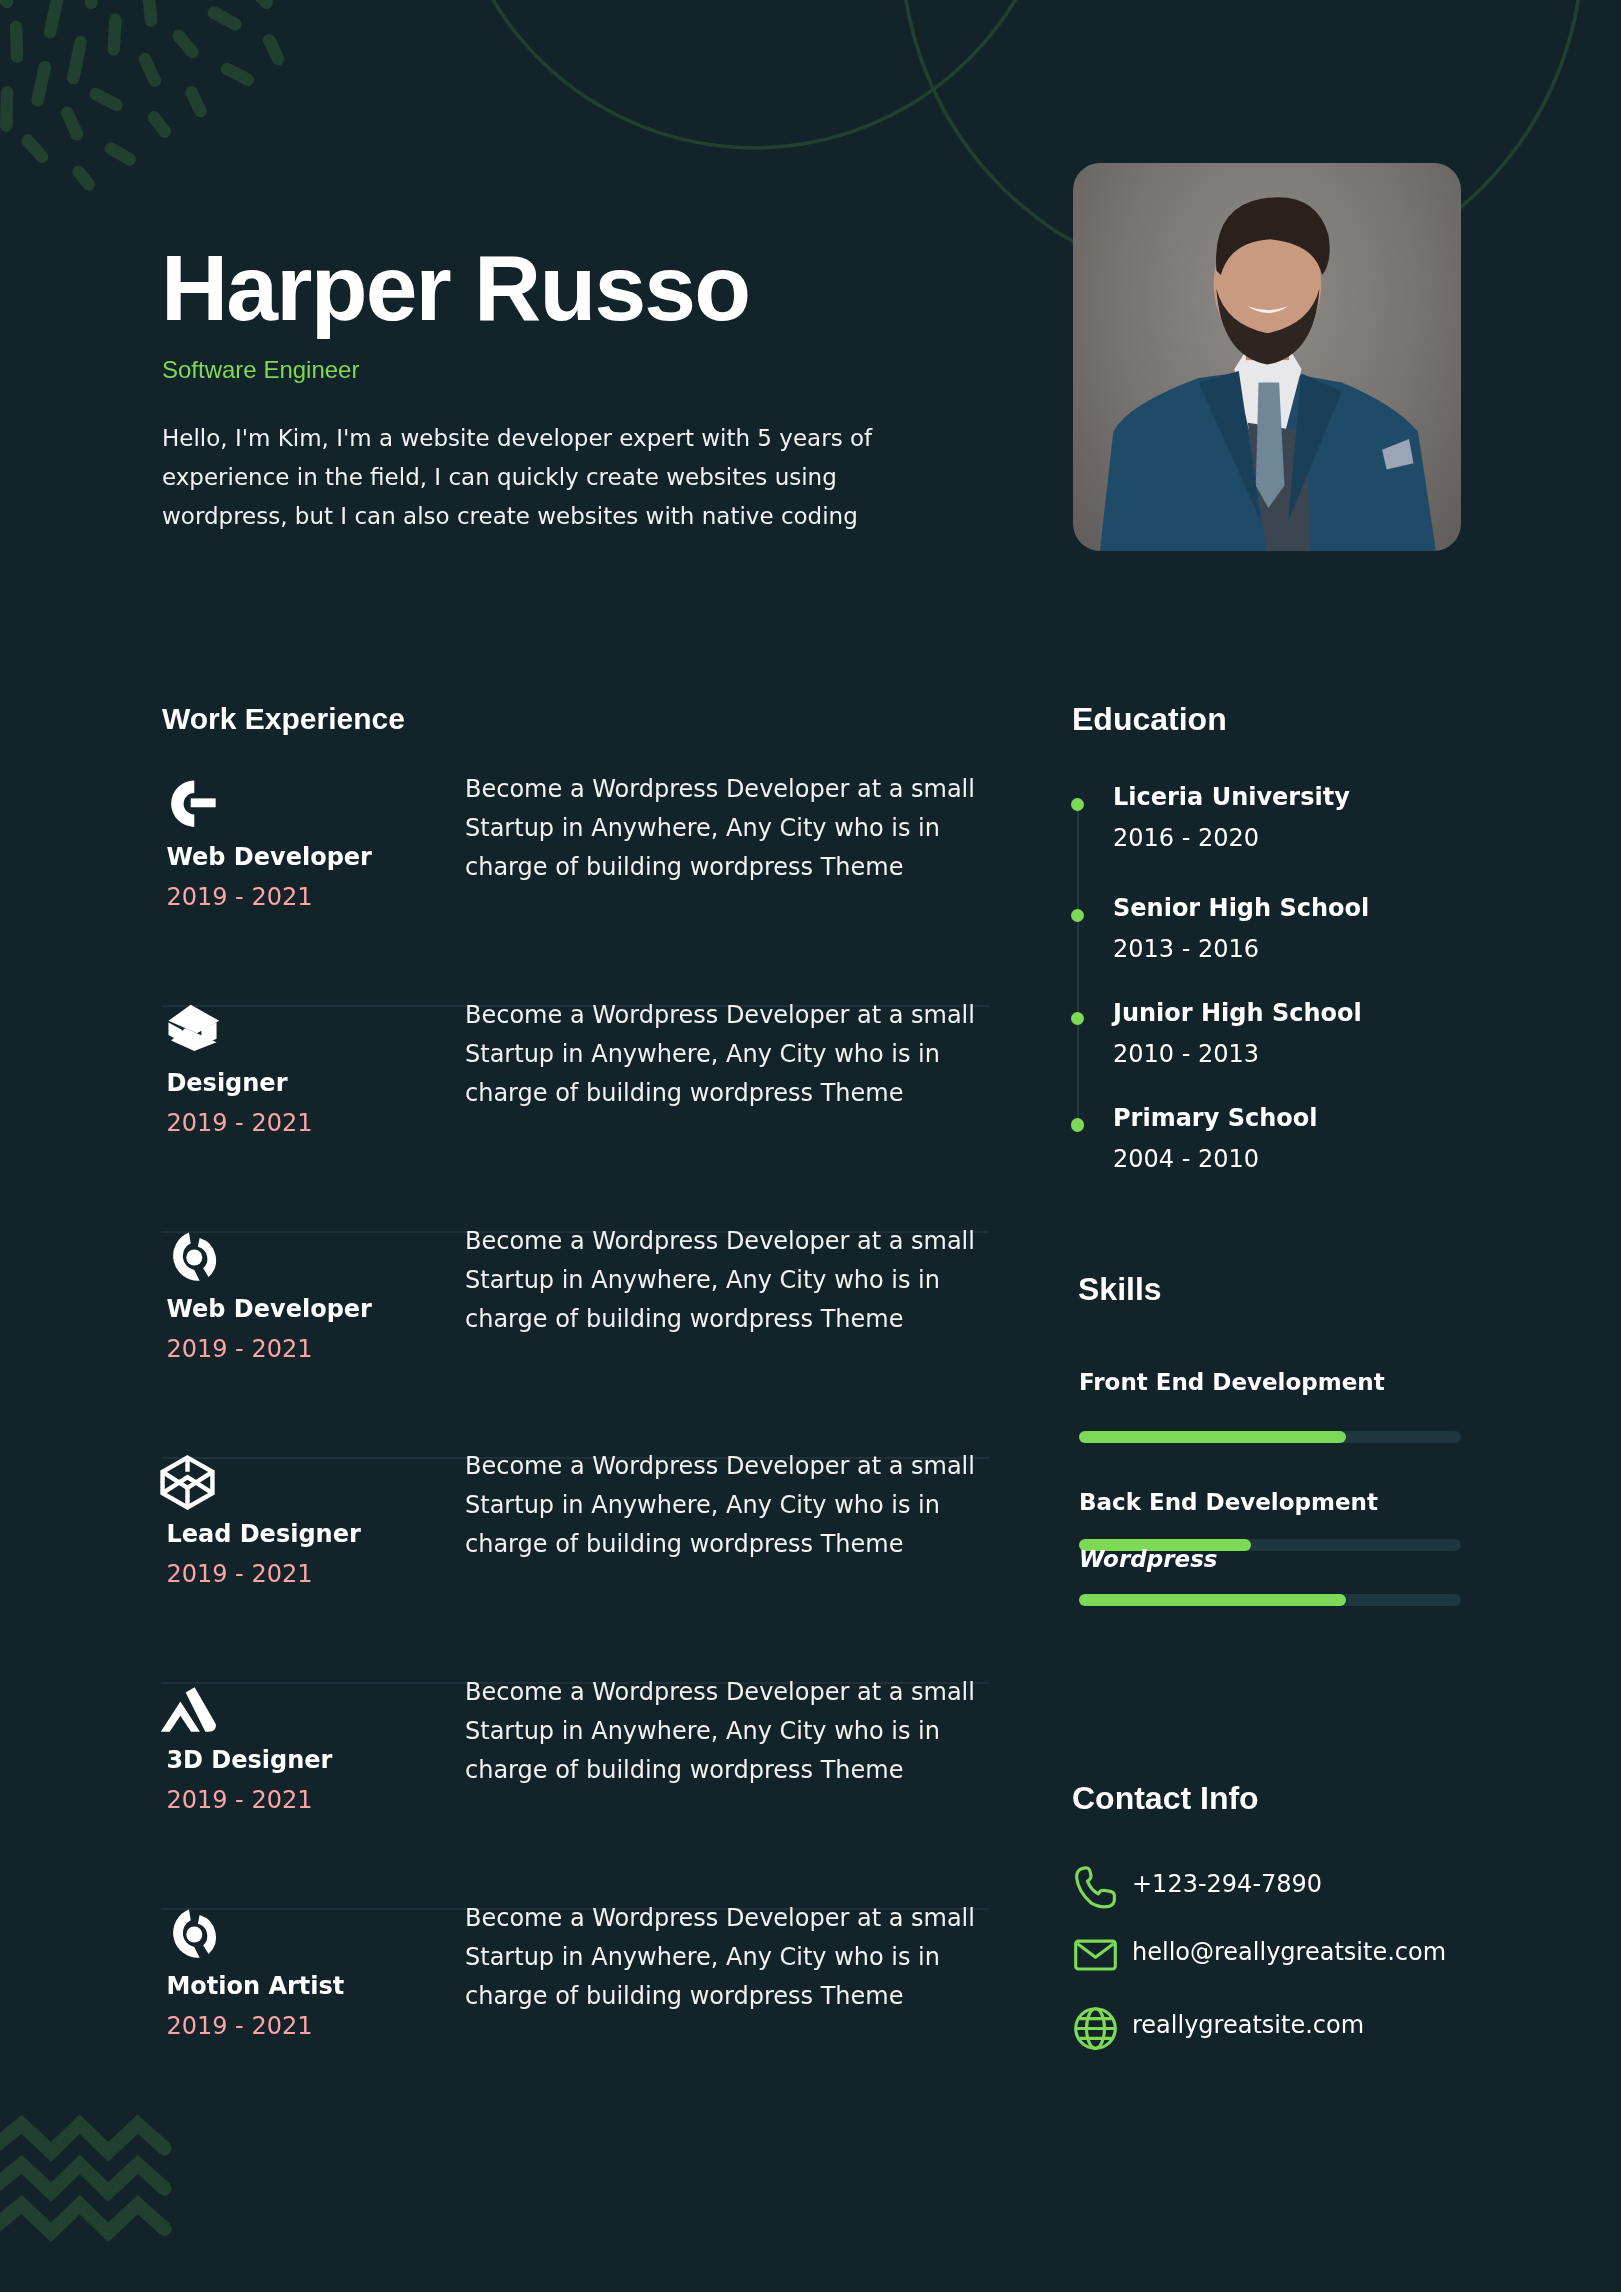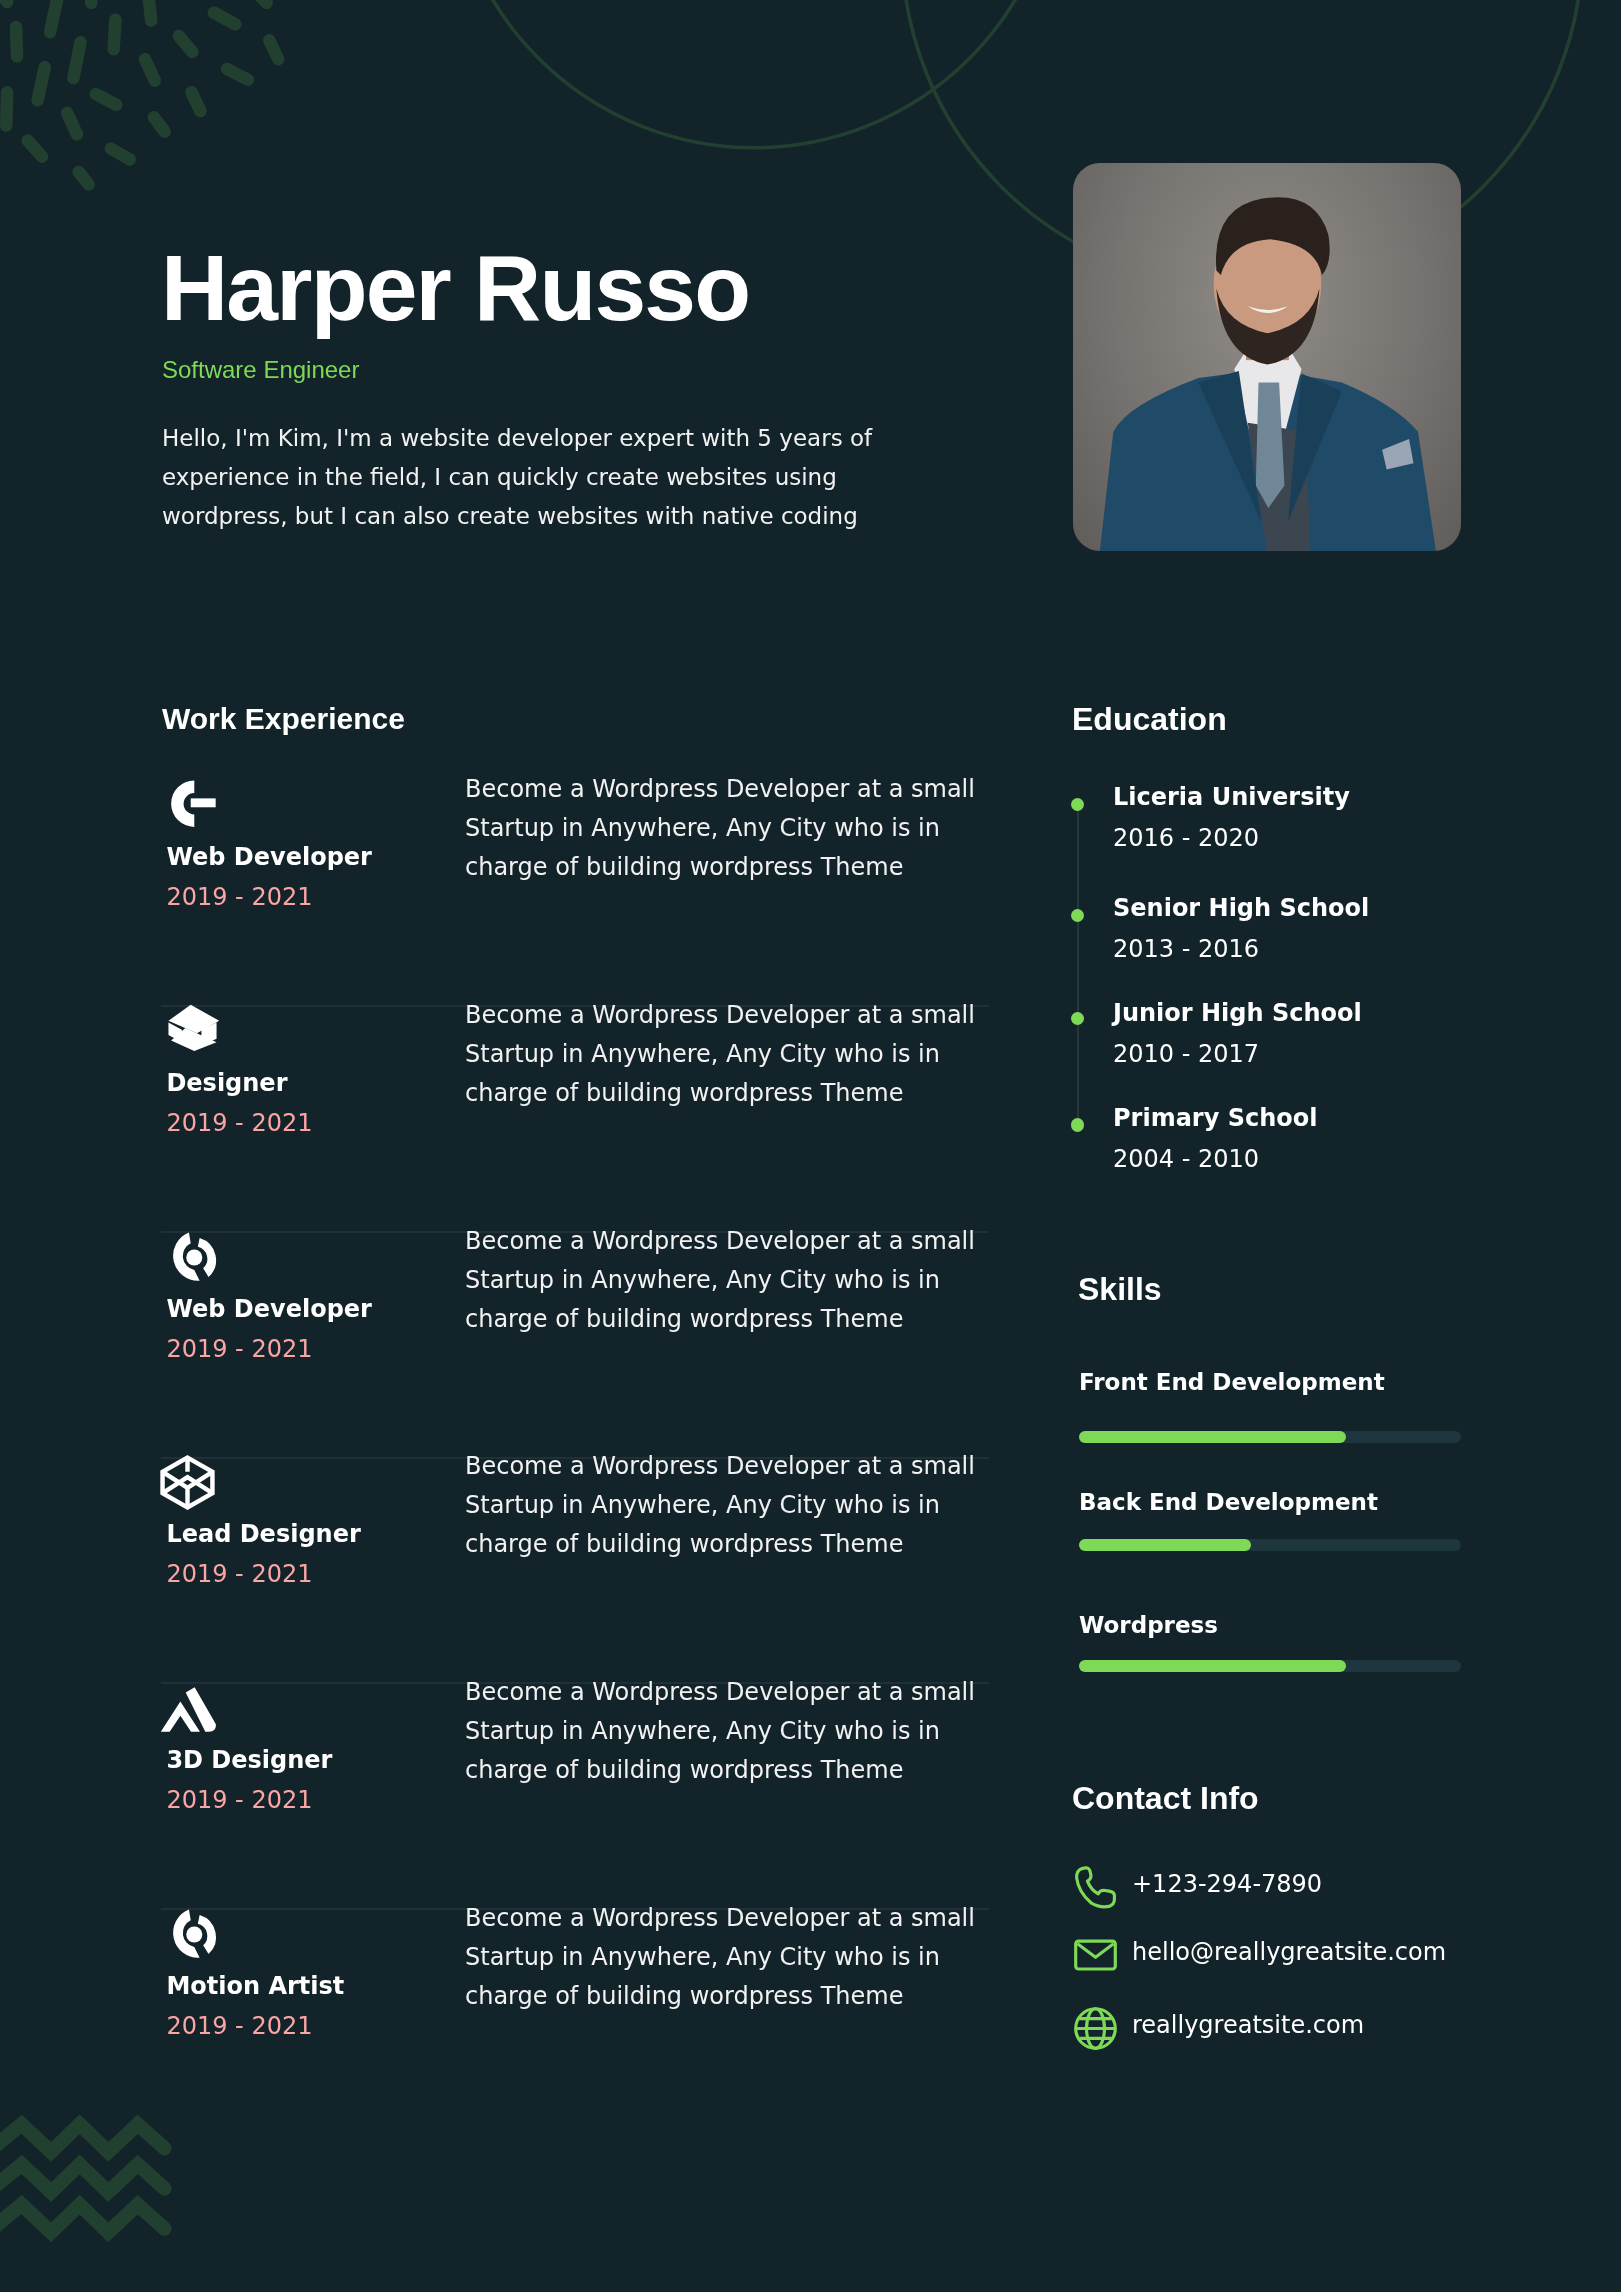--- a/index.html
+++ b/index.html
@@ -238,21 +238,21 @@
   <div class="edu-years">2016 - 2020</div>
 </div>
 <div class="edu-item" style="top:894px;">
   <div class="edu-dot" style="top:15px"></div>
   <div class="edu-school">Senior High School</div>
   <div class="edu-years">2013 - 2016</div>
 </div>
 <div class="edu-item" style="top:999px;">
   <div class="edu-dot" style="top:12.5px"></div>
   <div class="edu-school">Junior High School</div>
-  <div class="edu-years">2010 - 2017</div>
+  <div class="edu-years">2010 - 2013</div>
 </div>
 <div class="edu-item" style="top:1104px;">
   <div class="edu-dot" style="top:14.3px"></div>
   <div class="edu-school">Primary School</div>
   <div class="edu-years">2004 - 2010</div>
 </div>
 
 <div class="section-title" style="left:1078px;top:1254px;font-size:32px;margin-top:16px;">Skills</div>
 
 <div class="skill" style="top:1369px;">
@@ -260,21 +260,21 @@
   <div class="skill-track" style="top:62px;">
     <div class="skill-fill" style="width: 70%;"></div>
   </div>
 </div>
 <div class="skill" style="top:1489px;">
   <div class="skill-label">Back End Development</div>
   <div class="skill-track" style="top:50px;">
     <div class="skill-fill" style="width: 45%;"></div>
   </div>
 </div>
-<div class="skill" style="top:1612px;">
+<div class="skill" style="top:1546px;font-style:italic;">
   <div class="skill-label">Wordpress</div>
   <div class="skill-track" style="top:48px;">
     <div class="skill-fill" style="width: 70%;"></div>
   </div>
 </div>
 
 <div class="section-title" style="left:1072px;top:1779px;font-size:32px;">Contact Info</div>
 
 <div class="contact-row" style="top:1865px;">
   <svg class="contact-icon" viewBox="0 0 50 50">

